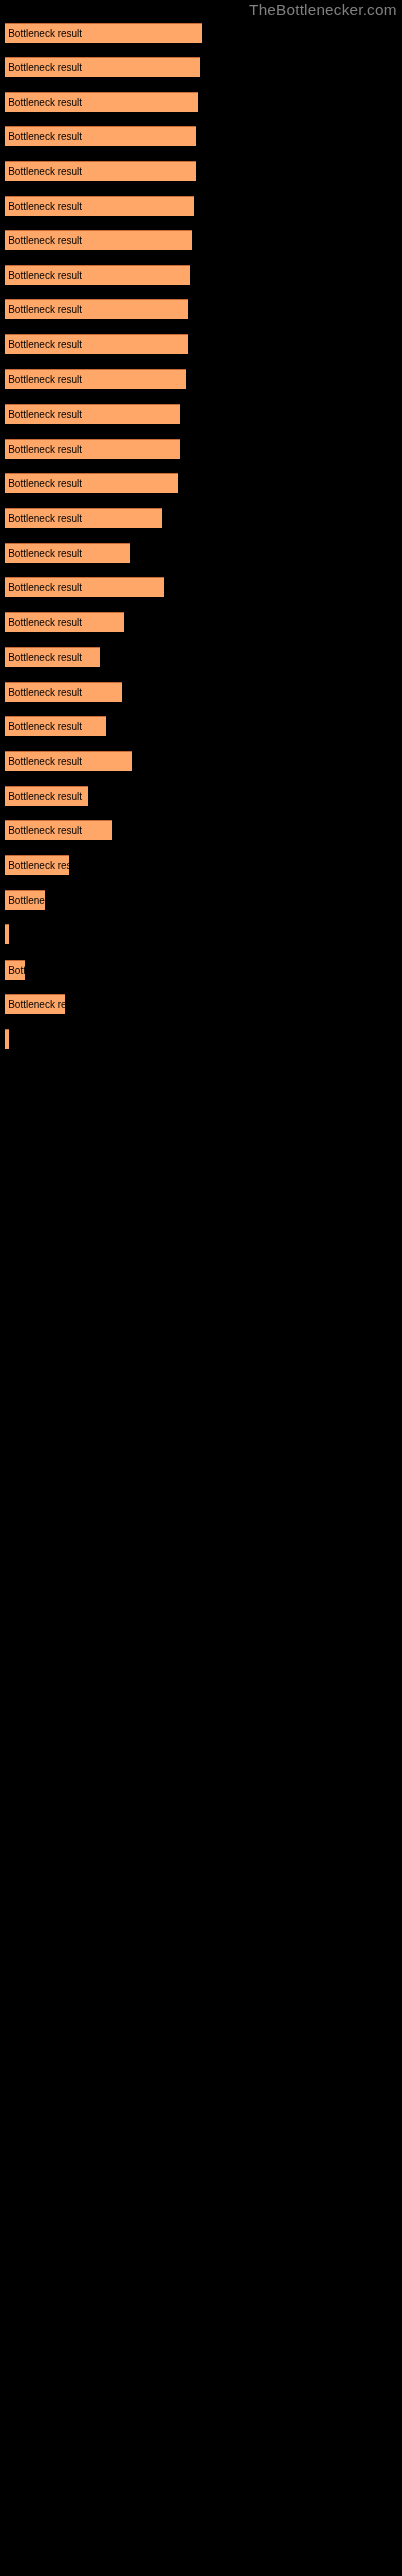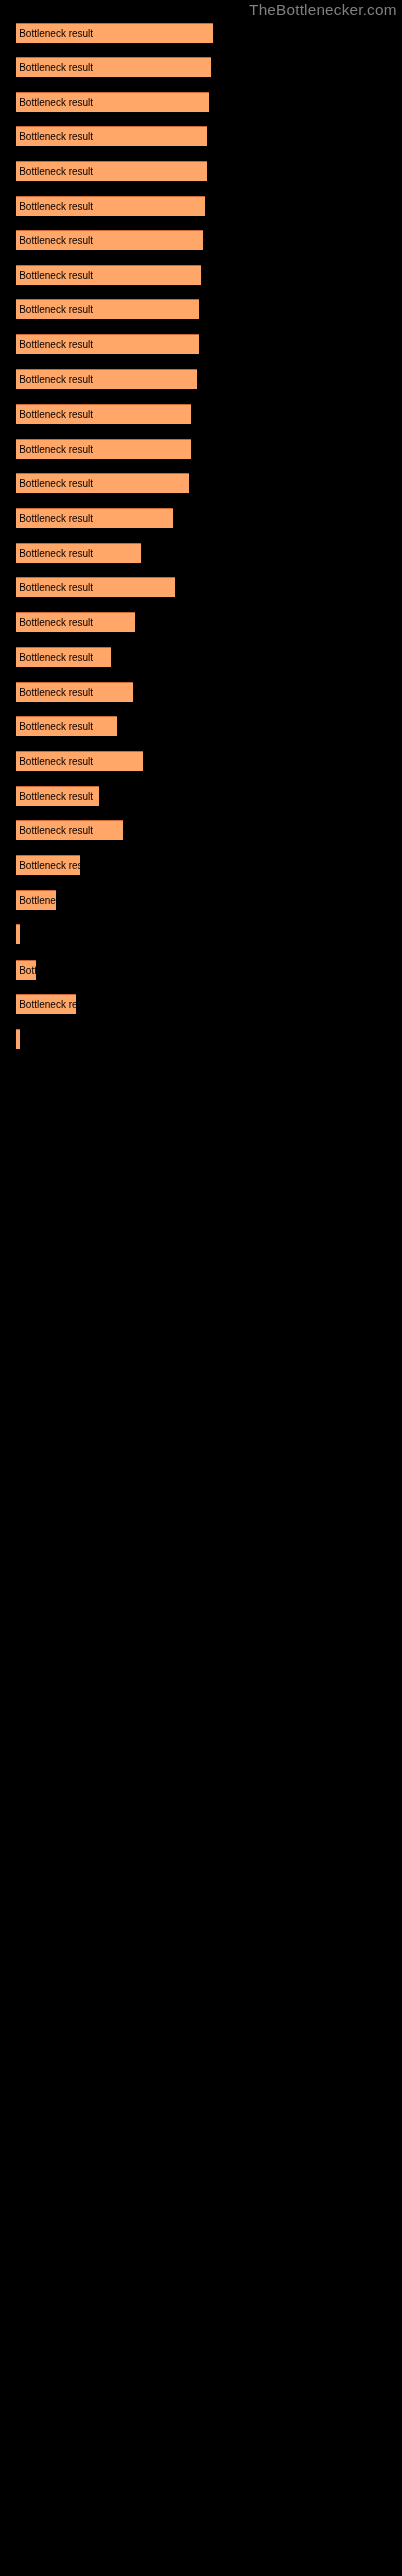--- a/index.html
+++ b/index.html
@@ -33,21 +33,21 @@
     height: 2576px;
   }
   .bar-row {
     position: absolute;
     left: 0;
     width: 403px;
     height: 20px;
   }
   .bar {
     position: absolute;
-    left: 16px;
+    left: 5px;
     top: 0;
     height: 20px;
     box-sizing: border-box;
     background: #FFA768;
     border-top: 0.8px solid #C96A36;
     overflow: hidden;
     white-space: nowrap;
   }
   .bar-label {
     position: absolute;

